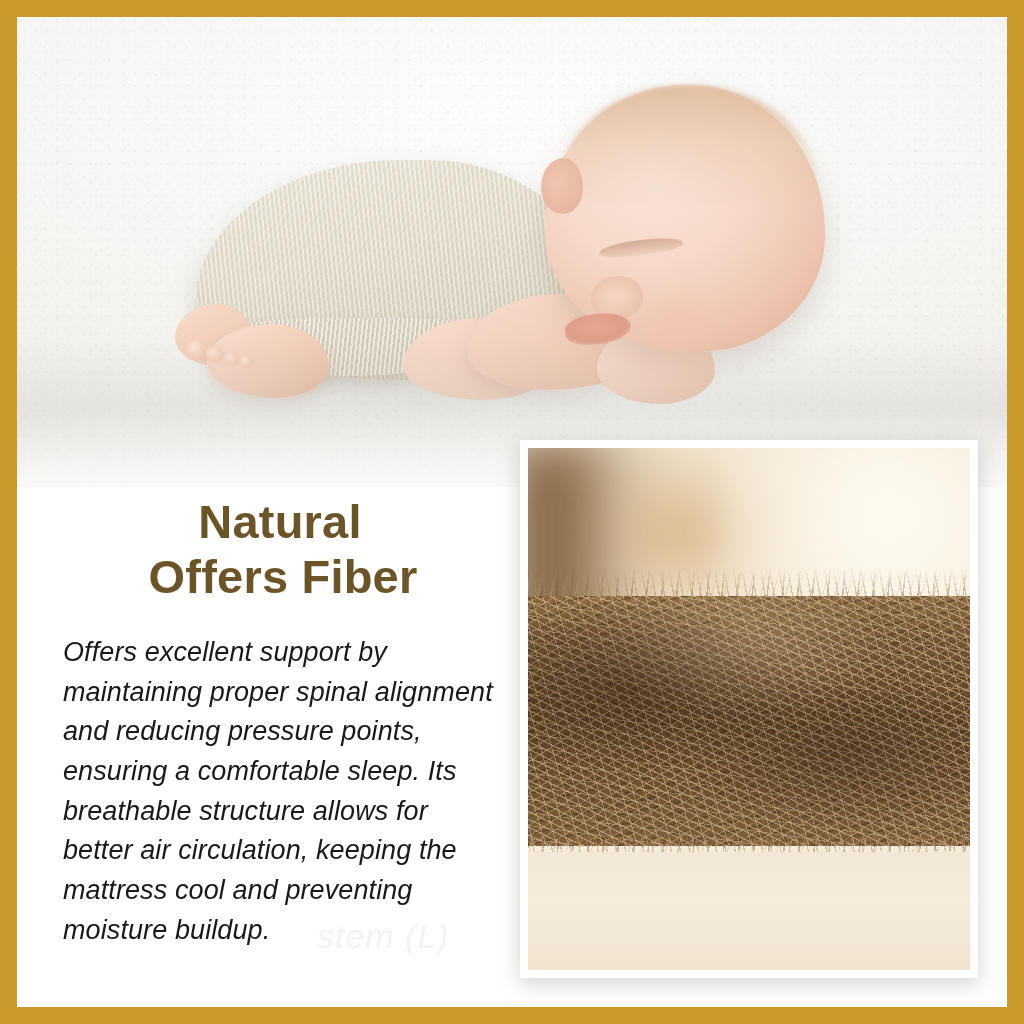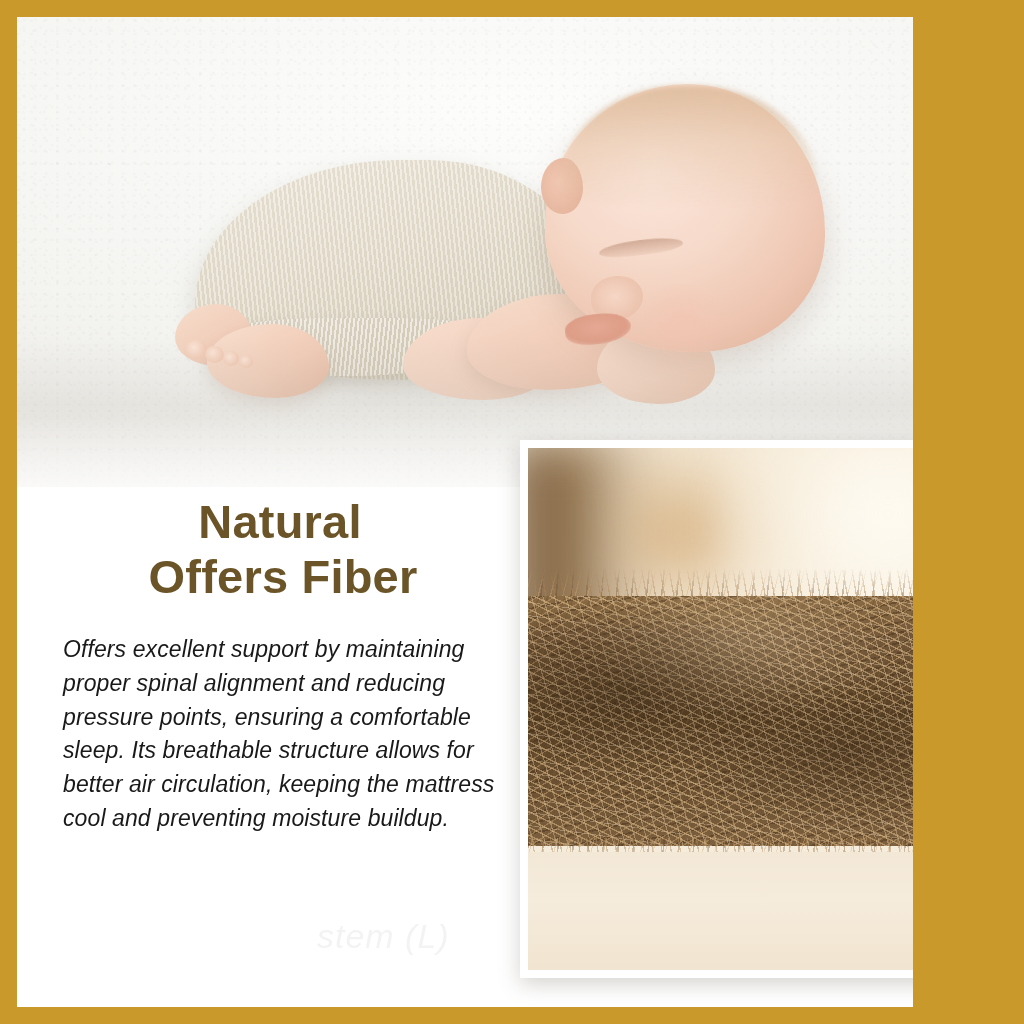--- a/index.html
+++ b/index.html
@@ -19,21 +19,21 @@
     width: 1024px;
     height: 1024px;
     background: #c9992c;
     overflow: hidden;
   }
 
   .poster-inner {
     position: absolute;
     left: 17px;
     top: 17px;
-    width: 896px;
+    width: 990px;
     height: 990px;
     background: #ffffff;
     overflow: hidden;
     padding-left: 36px;
   }
 
   
   .hero-photo {
     position: absolute;
     left: 0;
@@ -220,21 +220,21 @@
     line-height: 1.17;
     letter-spacing: .2px;
     text-align: center;
     margin-bottom: 28px;
   }
   .headline .hl-line { display: block; }
   .headline .hl-line.l1 { padding-right: 6px; }
 
   .blurb {
     color: #191919;
-    font-size: 23px;
+    font-size: 27px;
     font-style: italic;
     font-weight: 400;
     line-height: 1.47;
     text-align: left;
     letter-spacing: .1px;
   }
 
   
   .watermark {
     position: absolute;

